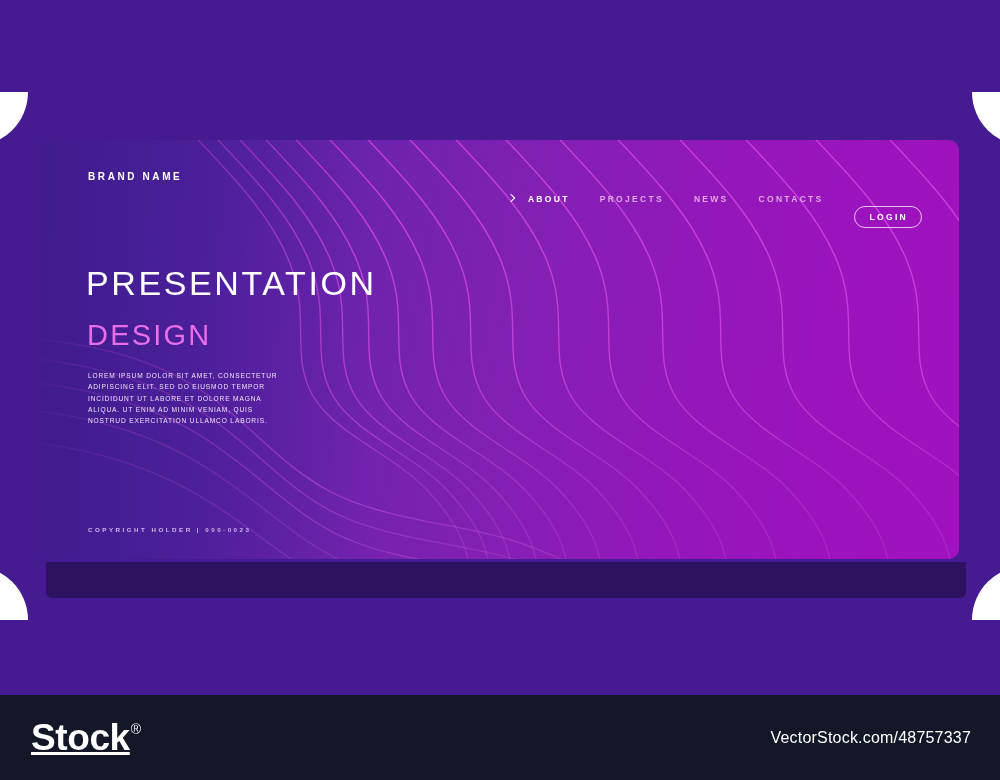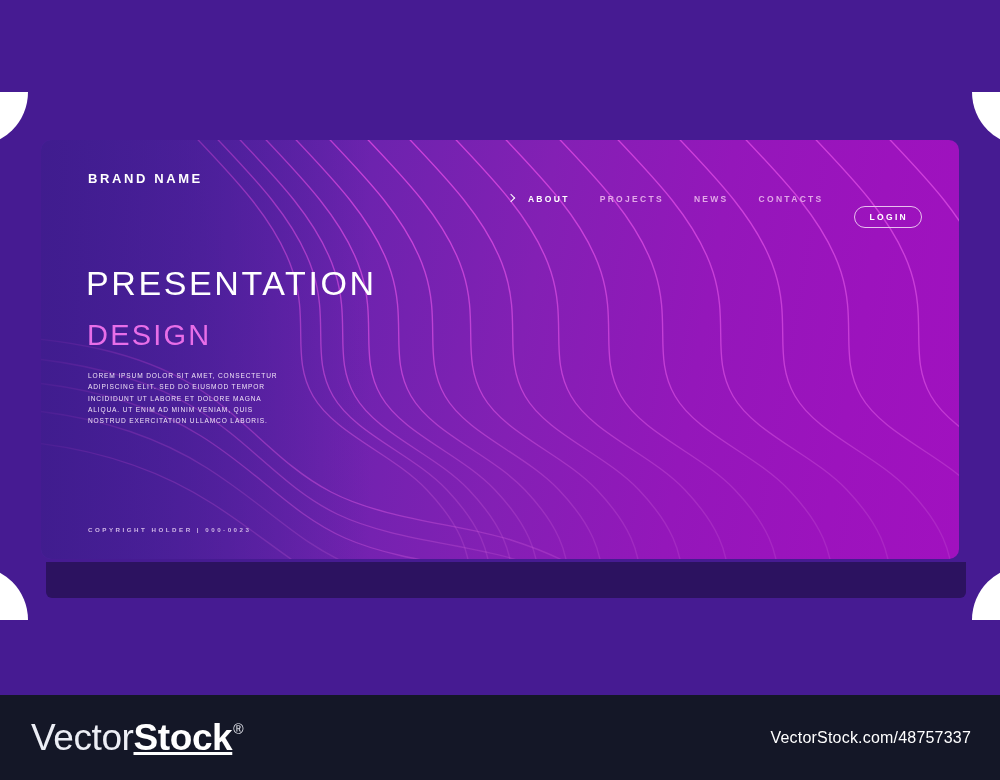--- a/index.html
+++ b/index.html
@@ -81,21 +81,21 @@
   .card-content {
     position: absolute;
     inset: 0;
   }
 
   .brand {
     position: absolute;
     left: 47px;
     top: 31px;
     color: #ffffff;
-    font-size: 13px;
+    font-size: 10px;
     font-weight: bold;
     letter-spacing: 2.6px;
   }
 
   .nav {
     position: absolute;
     right: 37px;
     top: 29px;
     display: flex;
     align-items: center;
@@ -284,20 +284,19 @@
       <h1 class="title">PRESENTATION</h1>
       <h2 class="subtitle">DESIGN</h2>
       <p class="paragraph">Lorem ipsum dolor sit amet, consectetur adipiscing elit. Sed do eiusmod tempor incididunt ut labore et dolore magna aliqua. Ut enim ad minim veniam, quis nostrud exercitation ullamco laboris.</p>
       <div class="copyright">COPYRIGHT HOLDER | 000-0023</div>
 
     </div>
   </div>
 
   <div class="footer">
     <div class="vs-logo">
-      <span class="vs-light">Vector</span>
         <span class="vs-bold">Stock</span>
         <span class="vs-reg">®</span>
     </div>
     <div class="vs-url">VectorStock.com/48757337</div>
   </div>
 
 </div>
 
 </body></html>

